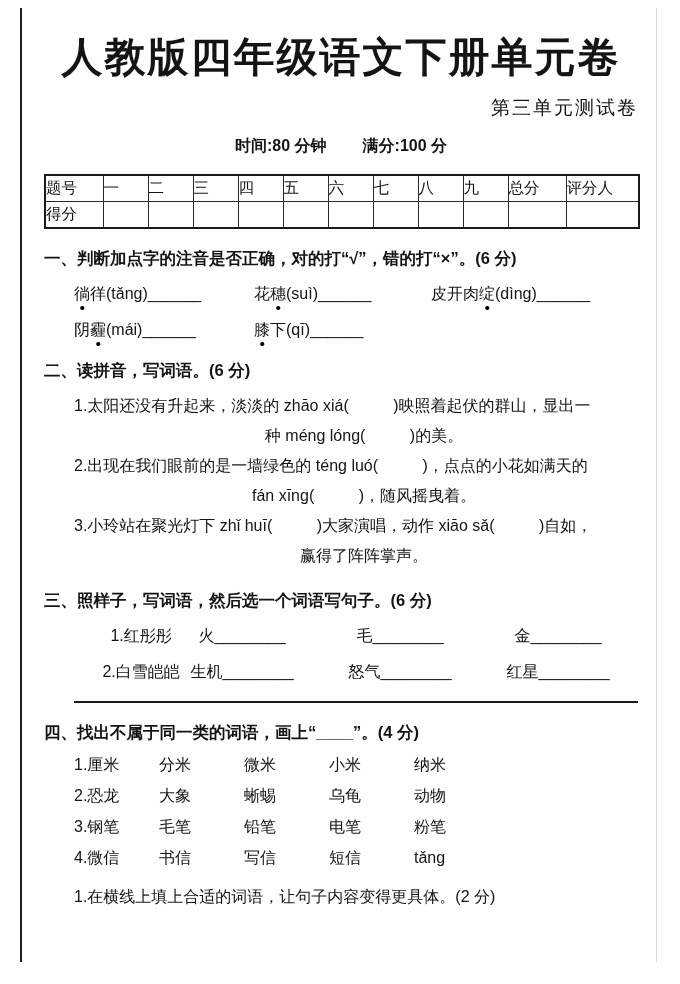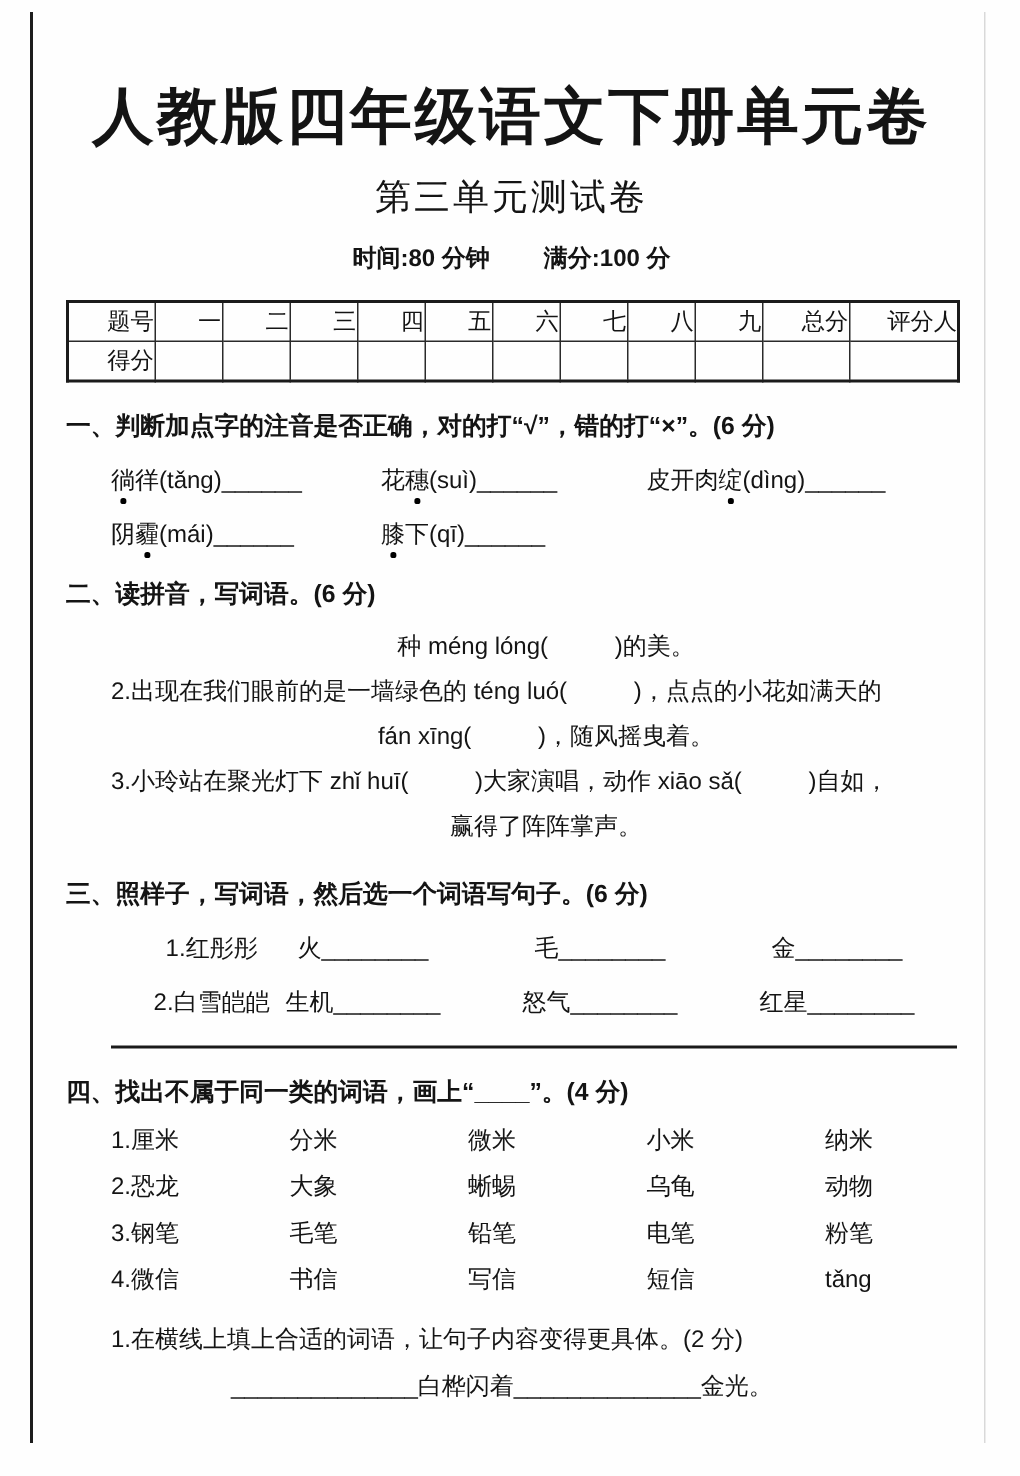--- a/index.html
+++ b/index.html
@@ -3,28 +3,28 @@
 <meta charset="utf-8">
 <style>
   html,body{margin:0;padding:0;}
   body{
     width:680px;height:984px;position:relative;overflow:hidden;
     background:#fefefe;color:#141414;
     font-family:"Liberation Sans", sans-serif;
   }
   .border-left{position:absolute;left:20px;top:8px;width:2px;height:954px;background:#1d1d1d;}
   .border-right{position:absolute;left:656px;top:8px;width:1px;height:954px;background:#d9d9d9;}
-  .content{position:relative;padding:54px 42px 0 44px;}
+  .content{position:relative;padding:34px 42px 0 44px;}
 
   .title{font-size:41px;font-weight:700;text-align:center;margin:0;letter-spacing:2px;line-height:1.15;}
-  .subtitle{font-size:24px;font-weight:500;text-align:center;margin:14px 0 0;font-family:"Liberation Serif", serif;letter-spacing:2px;}
+  .subtitle{font-size:19px;font-weight:500;text-align:right;margin:14px 0 0;font-family:"Liberation Serif", serif;letter-spacing:2px;}
   .meta{display:flex;justify-content:center;gap:36px;font-weight:700;font-size:16px;margin-top:15px;}
 
   table.score{border-collapse:collapse;table-layout:fixed;width:594px;margin:17px auto 0;border:2px solid #1b1b1b;}
-  table.score td{border:1px solid #2a2a2a;height:25px;text-align:right;font-size:15.5px;padding:0;font-weight:500;}
+  table.score td{border:1px solid #2a2a2a;height:25px;text-align:left;font-size:15.5px;padding:0;font-weight:500;}
   col.c-label{width:58px;} col.c-num{width:45px;} col.c-total{width:58px;} col.c-grader{width:73px;}
 
   .sec{margin-top:19px;}
   .sec-heading{font-weight:700;font-size:16.5px;line-height:1.3;}
 
   
   .q1-grid{display:grid;grid-template-columns:180px 177px auto;row-gap:15px;margin:14px 0 0 30px;font-size:16px;}
   .dotchar{position:relative;display:inline-block;}
   .dotchar::after{content:"";position:absolute;left:50%;bottom:-5px;transform:translateX(-50%);
     width:3.5px;height:3.5px;border-radius:50%;background:#000;}
@@ -37,21 +37,21 @@
   
   .q3-row{display:flex;margin:15px 0 0 30px;font-size:16px;justify-content:center;}
   .q3-ex{width:88px;flex:0 0 auto;}
   .q3-it{width:158px;flex:0 0 auto;}
   .q3-it:last-child{width:auto;}
 
   
   .divider{margin:18px 0 0 30px;width:564px;height:2px;background:#1a1a1a;}
 
   
-  .q4-row{display:flex;margin:11px 0 0 30px;font-size:16px;line-height:20px;gap:34px;}
+  .q4-row{display:flex;margin:11px 0 0 30px;font-size:16px;line-height:20px;}
   .q4-cell{width:85px;flex:0 0 auto;}
   .q4-cell:last-child{width:auto;}
 
   
   .q5-item{margin:12px 0 0 30px;font-size:16px;}
   .q5-line{margin:10px 0 0 110px;font-size:16px;}
 </style>
 </head>
 <body>
 
@@ -132,20 +132,21 @@
       </span>
       <span>
         <span></span><span class="dotchar">膝</span><span>下</span><span>(qī)</span><span>______</span>
       </span>
     </div>
   </div>
 
   <div class="sec">
     <div class="sec-heading">二、读拼音，写词语。(6 分)</div>
     <div class="q2-lines">
+      <div class="q2-line">1.太阳还没有升起来，淡淡的 zhāo xiá(          )映照着起伏的群山，显出一</div>
       <div class="q2-line cont">种 méng lóng(          )的美。</div>
       <div class="q2-line">2.出现在我们眼前的是一墙绿色的 téng luó(          )，点点的小花如满天的</div>
       <div class="q2-line cont">fán xīng(          )，随风摇曳着。</div>
       <div class="q2-line">3.小玲站在聚光灯下 zhǐ huī(          )大家演唱，动作 xiāo sǎ(          )自如，</div>
       <div class="q2-line cont">赢得了阵阵掌声。</div>
     </div>
   </div>
 
   <div class="sec">
     <div class="sec-heading">三、照样子，写词语，然后选一个词语写句子。(6 分)</div>
@@ -192,16 +193,15 @@
       <span class="q4-cell"><span>4.</span><span>微信</span></span>
       <span class="q4-cell">书信</span>
       <span class="q4-cell">写信</span>
       <span class="q4-cell">短信</span>
       <span class="q4-cell">tǎng</span>
     </div>
   </div>
 
   <div class="sec">
     <div class="q5-item">1.在横线上填上合适的词语，让句子内容变得更具体。(2 分)</div>
-    <div class="q5-line">______________白桦闪着______________金光。</div>
   </div>
 
 </div>
 
 </body></html>

